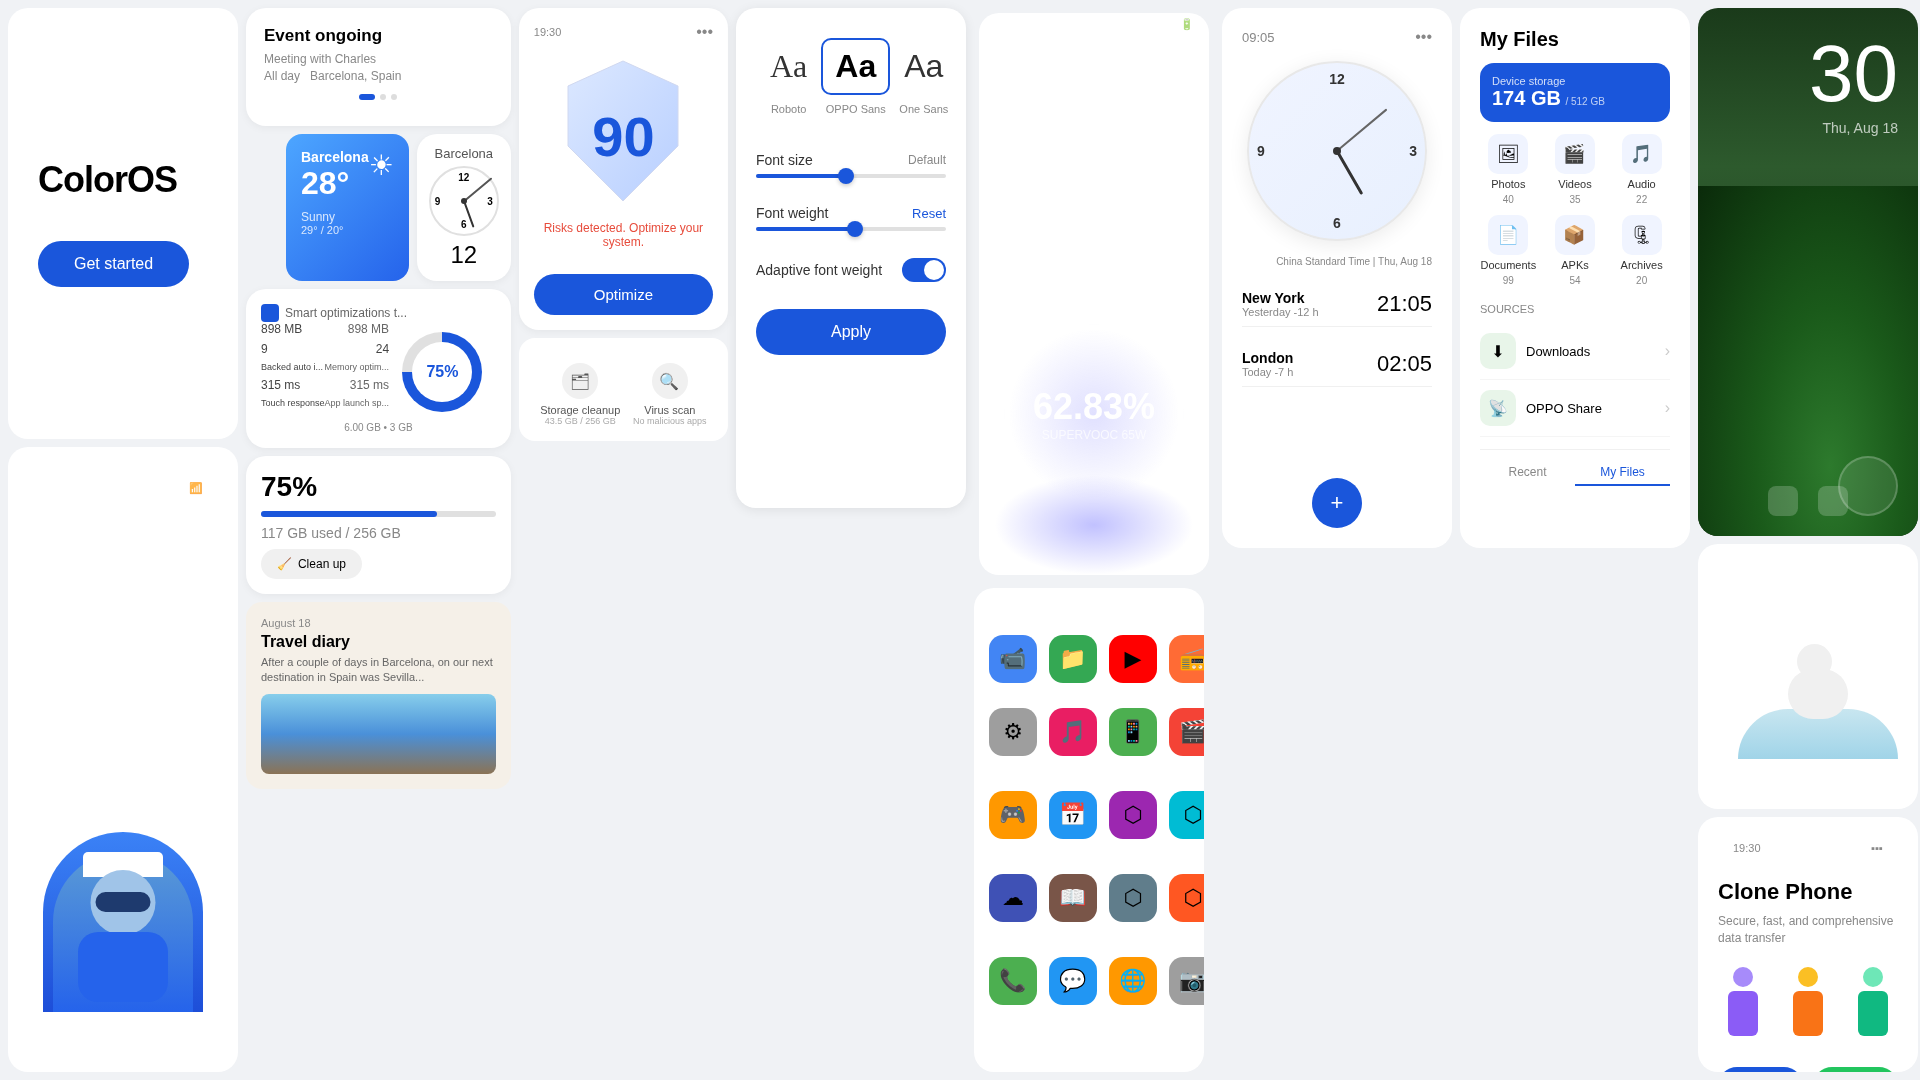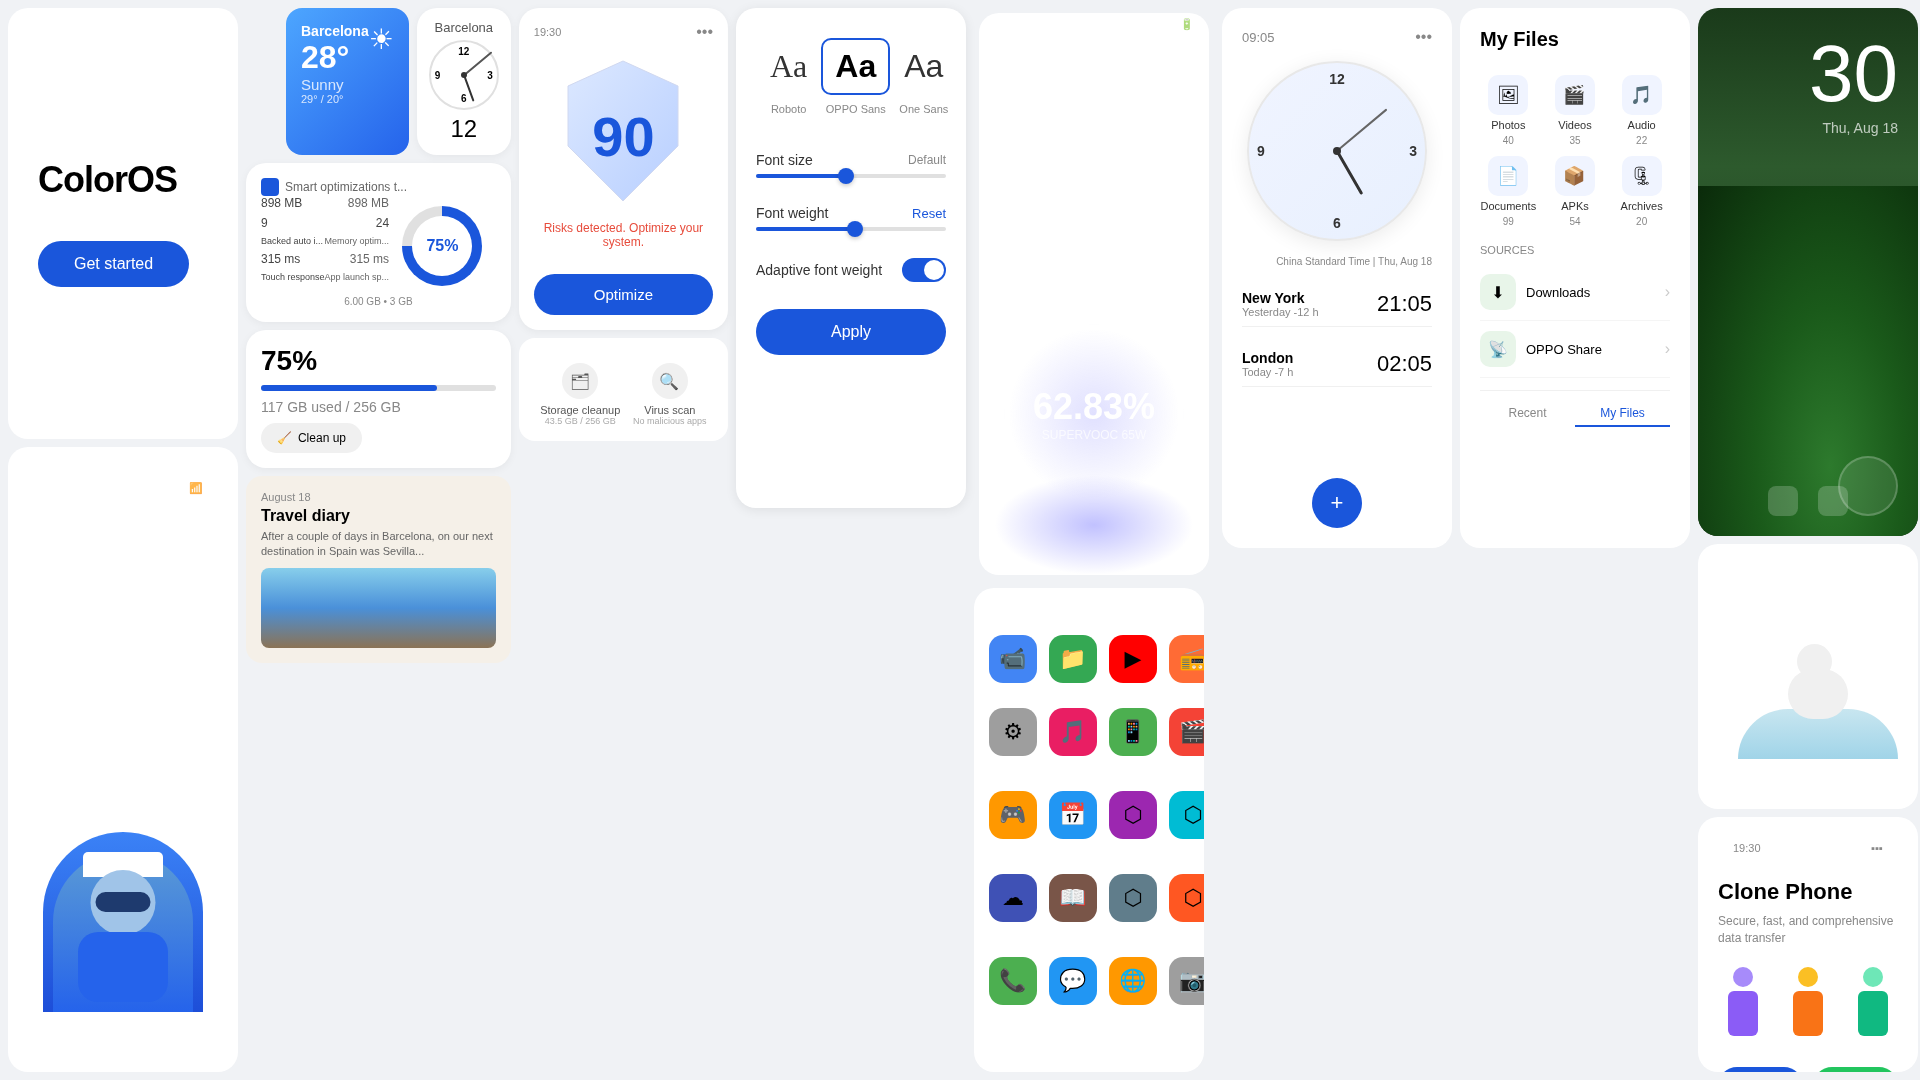--- a/index.html
+++ b/index.html
@@ -86,21 +86,21 @@
       background: linear-gradient(135deg, #4da6ff 0%, #2563eb 100%);
       border-radius: 16px;
       padding: 15px;
       color: #fff;
       display: flex;
       justify-content: space-between;
       align-items: flex-start;
     }
     .weather-city { font-size: 14px; font-weight: 600; }
     .weather-temp { font-size: 32px; font-weight: 700; }
-    .weather-desc { font-size: 15px; opacity: 0.8; }
+    .weather-desc { font-size: 12px; opacity: 0.8; margin-top: 8px; }
     .weather-range { font-size: 11px; opacity: 0.8; }
     .weather-icon-sun { font-size: 28px; }
 
     .clock-card {
       background: #fff;
       border-radius: 16px;
       padding: 15px;
       display: flex;
       justify-content: space-between;
       align-items: center;
@@ -738,20 +738,32 @@
 
           <div style="position:absolute;top:40px;left:50%;transform:translateX(-50%);width:55px;height:20px;background:#1e3a6e;border-radius:10px;"></div>
 
           <div style="position:absolute;bottom:10px;left:50%;transform:translateX(-50%);width:90px;height:70px;background:#2563eb;border-radius:20px;"></div>
         </div>
       </div>
     </div>
   </div>
 
   <div class="col2">
+    <div class="panel-base event-card">
+      <div class="event-title">Event ongoing</div>
+      <div class="event-sub">Meeting with Charles</div>
+      <div class="event-sub">
+        <span>All day</span> &nbsp; <span>Barcelona, Spain</span>
+      </div>
+      <div class="indicator-dots">
+        <div class="dot active"></div>
+          <div class="dot"></div>
+          <div class="dot"></div>
+      </div>
+    </div>
 
     <div style="display:flex; gap:8px;padding-left:40px;">
       <div class="weather-card" style="flex:1;">
         <div>
           <div class="weather-city">Barcelona</div>
           <div class="weather-temp">28°</div>
           <div class="weather-desc">Sunny</div>
           <div class="weather-range">29° / 20°</div>
         </div>
         <div class="weather-icon-sun">☀</div>
@@ -1072,20 +1084,27 @@
       <div style="display:flex;justify-content:center;margin-top:auto;">
         <button style="width:50px;height:50px;border-radius:50%;background:#1a56db;border:none;color:#fff;font-size:22px;cursor:pointer;">+</button>
       </div>
     </div>
   </div>
 
   <div class="col7">
     <div class="panel-myfiles panel-base" style="width:230px; height:540px;">
       <div class="mf-title">My Files</div>
       <div class="mf-storage-row">
+        <div class="mf-storage-card mf-device">
+          <div class="mf-storage-label">Device storage</div>
+          <div>
+            <span class="mf-storage-size">174 GB</span>
+            <span style="font-size:10px;opacity:0.7;">/ 512 GB</span>
+          </div>
+        </div>
       </div>
       <div class="mf-categories">
         <div class="mf-cat">
           <div class="mf-cat-icon">🖼</div>
           <div class="mf-cat-name">Photos</div>
           <div class="mf-cat-count">40</div>
         </div>
         <div class="mf-cat">
           <div class="mf-cat-icon">🎬</div>
           <div class="mf-cat-name">Videos</div>

